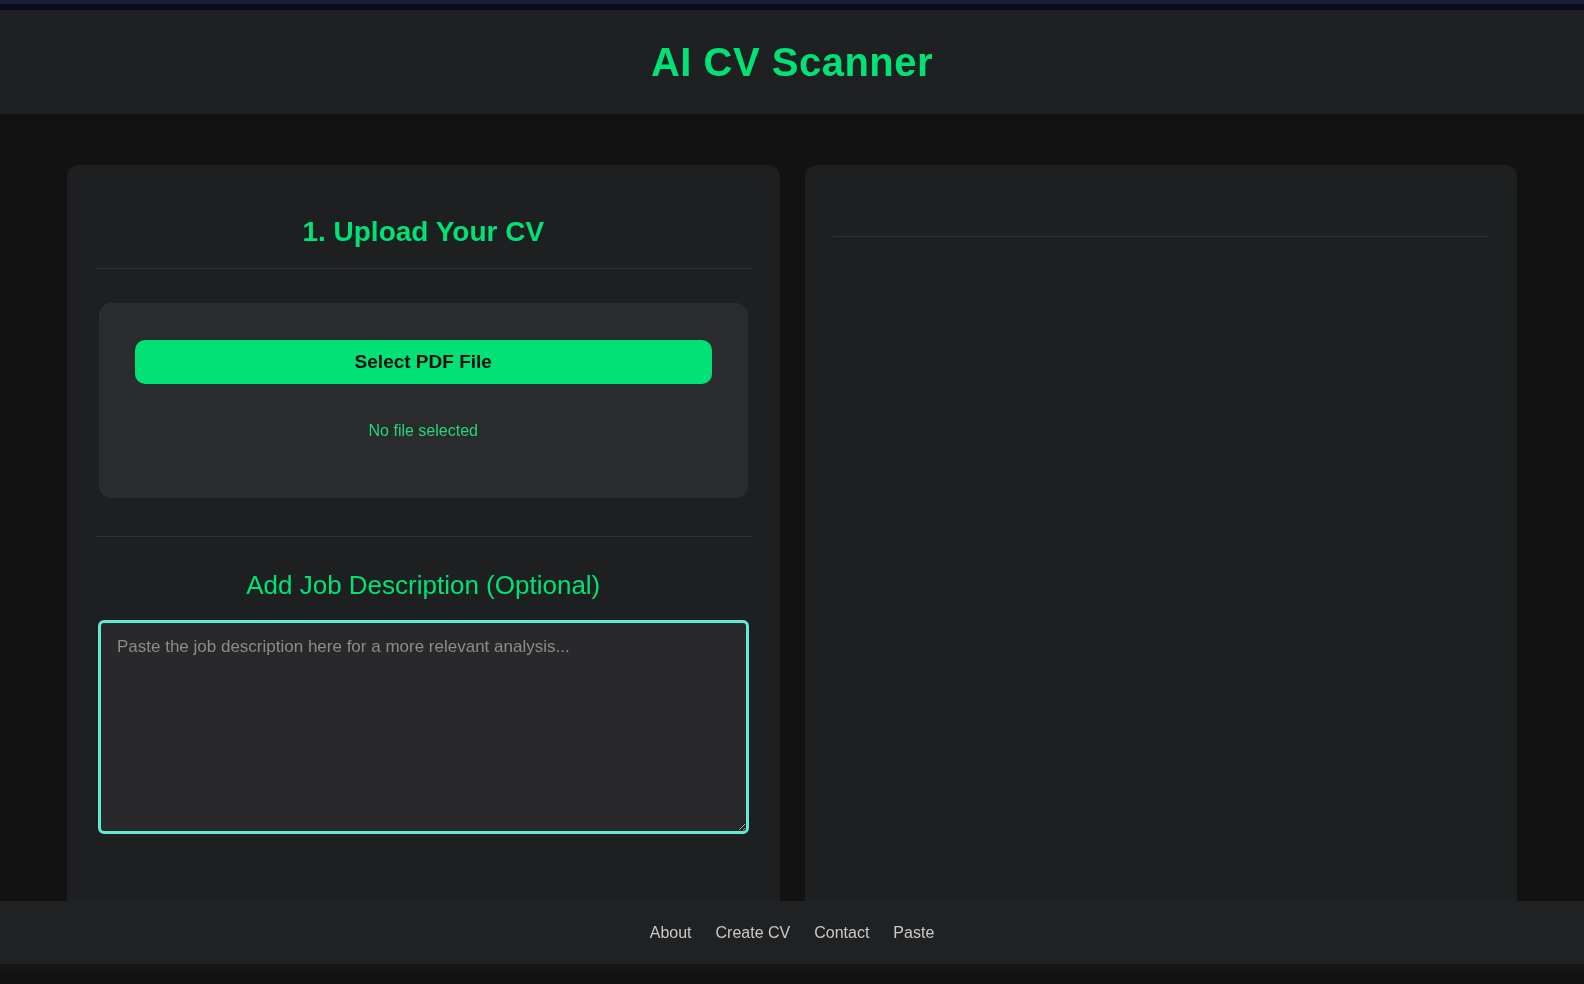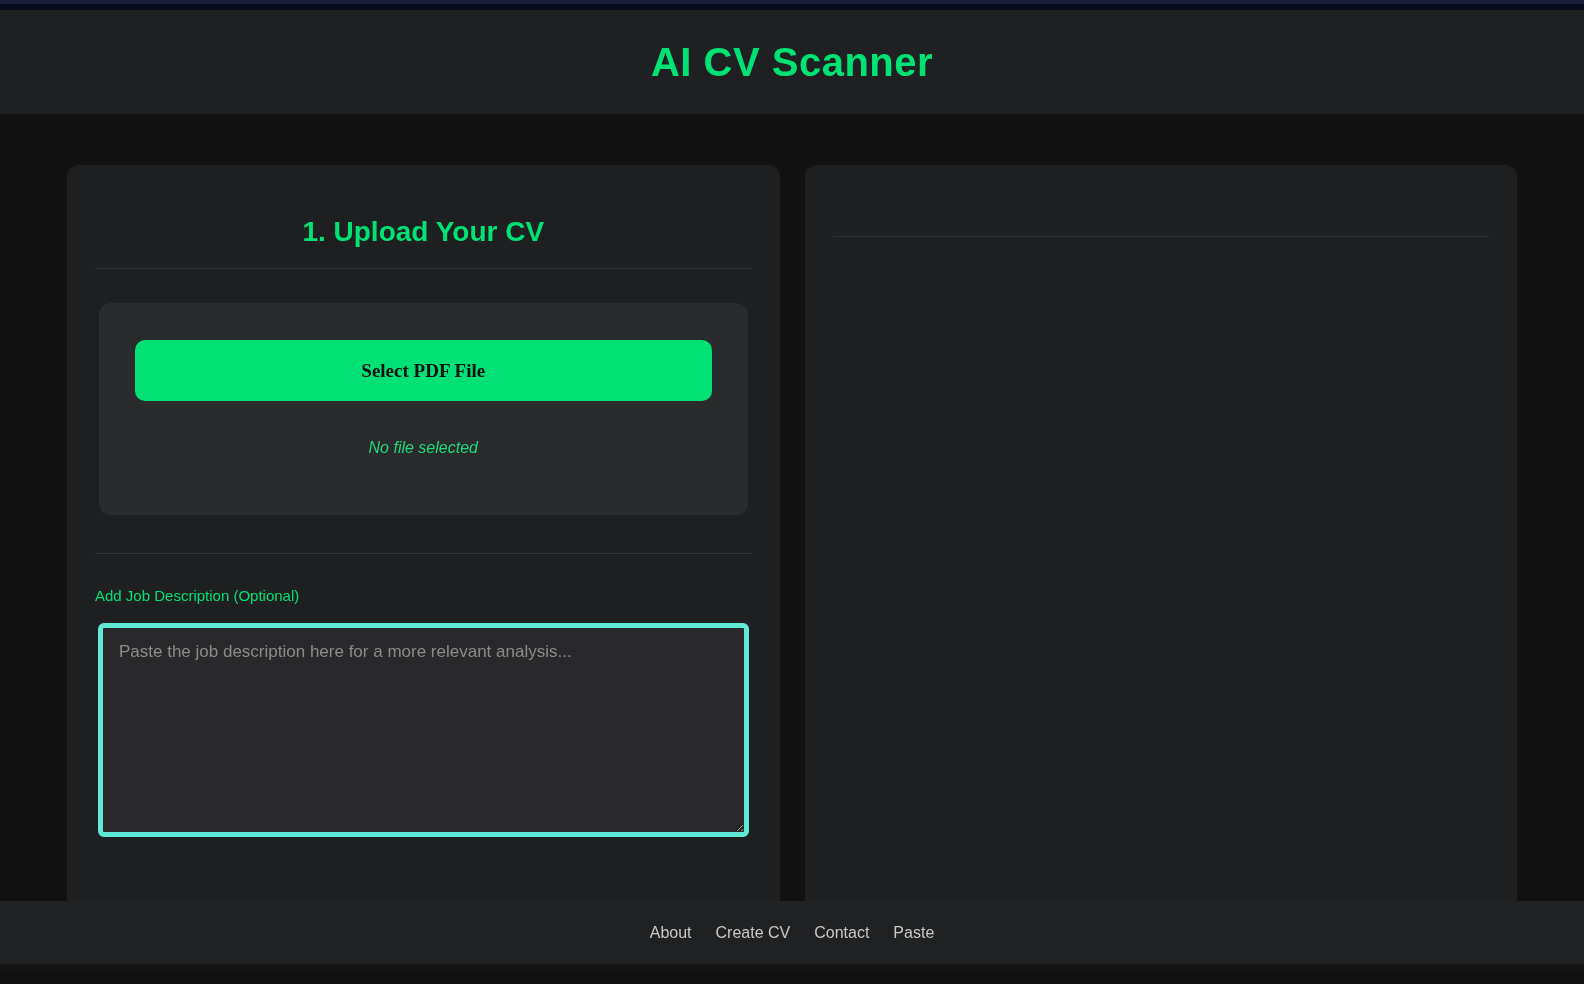--- a/index.html
+++ b/index.html
@@ -71,53 +71,53 @@
   
   .upload-box {
     margin: 34px 4px 0;
     background: #2a2b2c;
     border-radius: 12px;
     padding: 37px 36px 58px;
   }
   .select-btn {
     display: block;
     width: 100%;
-    height: 61px;
+    height: 44px;
     background: #01e175;
     border: none;
     border-radius: 10px;
     color: #101010;
-    font-family: Liberation Serif, serif;
+    font-family: Liberation Sans, sans-serif;
     font-size: 19px;
     font-weight: bold;
     cursor: pointer;
   }
   .file-status {
     margin-top: 38px;
     text-align: center;
-    font-style: italic;
     font-size: 16px;
     color: #21d87a;
   }
 
   .divider-2 { margin-top: 38px; }
 
   .section-subheading {
     margin-top: 33px;
+    text-align: center;
     color: #00e374;
-    font-size: 15px;
+    font-size: 26px;
     font-weight: normal;
   }
   .jd-textarea {
     display: block;
     width: calc(100% - 6px);
     margin: 19px 3px 0;
     height: 214px;
     background: #29292b;
-    border: 5px solid #5eead4;
+    border: 3px solid #5eead4;
     border-radius: 6px;
     padding: 14px 16px;
     color: #dddddd;
     font-family: inherit;
     font-size: 17px;
     resize: vertical;
   }
   .jd-textarea::placeholder { color: #8b8b8b; }
 
   

